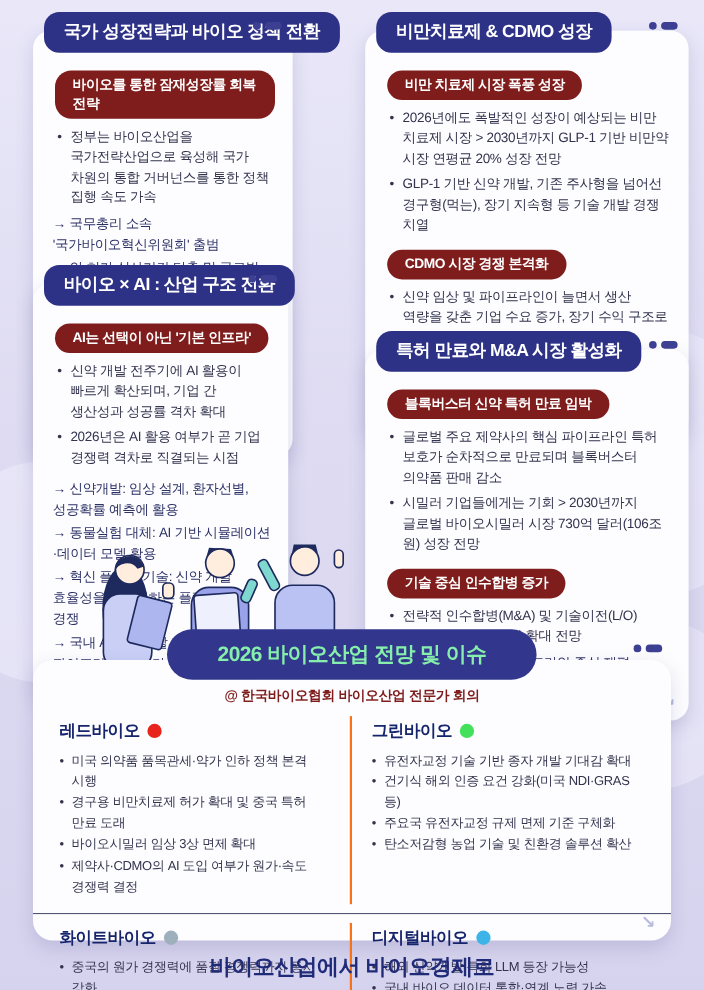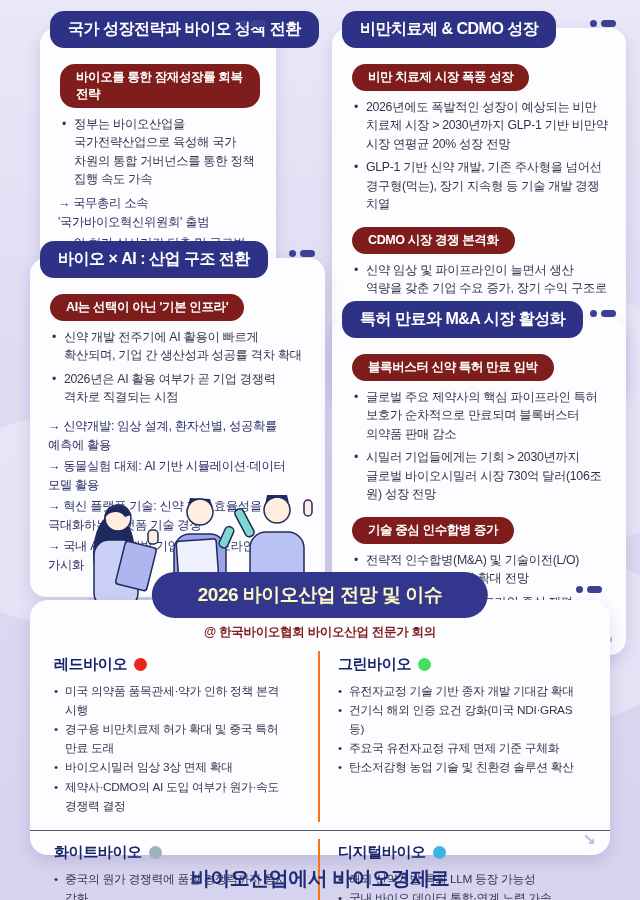--- a/index.html
+++ b/index.html
@@ -29,21 +29,21 @@
   .arrow-line{font-size:12.3px;line-height:1.55;color:#2c3166;word-break:keep-all;
     margin-bottom:2px;letter-spacing:-0.3px;}
   .arrow-line::before{content:"→ ";color:#2c3166;}
   .arrow-line .ap{font-weight:normal;}
   .more{position:absolute;bottom:8px;right:12px;color:#b7bcdd;font-size:16px;font-weight:bold;}
 
   
   #bottom-card{position:absolute;left:30px;top:600px;width:580px;height:255px;background:#fdfdff;
     border-radius:18px;box-shadow:0 6px 16px rgba(90,90,150,.20);box-sizing:border-box;padding:0;}
   #banner-pill{position:absolute;top:-28px;left:50%;transform:translateX(-50%);background:#32368c;
-    color:#fef9c3;font-size:19px;font-weight:bold;padding:10px 46px;border-radius:24px;white-space:nowrap;letter-spacing:-0.5px;}
+    color:#86efac;font-size:19px;font-weight:bold;padding:10px 46px;border-radius:24px;white-space:nowrap;letter-spacing:-0.5px;}
   #bottom-card .deco{top:-14px;right:8px;}
   .subtitle{text-align:center;margin-top:24px;font-size:12.5px;font-weight:bold;color:#7f1d1d;letter-spacing:-0.3px;}
   .quad-grid{display:grid;grid-template-columns:1fr 1fr;column-gap:0;padding:10px 24px 0 24px;}
   .qcell{padding:4px 0 6px 0;}
   .qcell.left{border-right:2px solid #f97316;padding-right:16px;}
   .qcell.right{padding-left:18px;}
   .qhead{display:flex;align-items:center;gap:7px;font-size:15px;font-weight:bold;color:#16246b;letter-spacing:-0.4px;}
   .qdot{width:13px;height:13px;border-radius:50%;}
   ul.qlist{list-style:none;margin:8px 0 0 0;padding:0;}
   ul.qlist li{position:relative;padding-left:11px;font-size:11.8px;line-height:1.62;color:#33334e;
@@ -56,21 +56,21 @@
   #people{position:absolute;left:78px;top:482px;}
 </style>
 </head>
 <body>
 
 <div id="canvas">
   <div class="blob b1"></div>
   <div class="blob b2"></div>
   <div class="blob b3"></div>
 
-  <section class="card" style="left:40px;top:28px;width:236px;">
+  <section class="card" style="left:30px;top:28px;width:236px;">
     <div class="title-pill">국가 성장전략과 바이오 정책 전환</div>
     <div class="deco">
         <span class="dot"></span>
         <span class="dash"></span>
       </div>
     <div class="badge">바이오를 통한 잠재성장률 회복 전략</div>
     <ul class="bullets">
       <li>정부는 바이오산업을 국가전략산업으로 육성해 국가 차원의 통합 거버넌스를 통한 정책 집행 속도 가속</li>
     </ul>
     <div class="arrows">
@@ -96,21 +96,21 @@
       <li>GLP-1 기반 신약 개발, 기존 주사형을 넘어선 경구형(먹는), 장기 지속형 등 기술 개발 경쟁 치열</li>
     </ul>
     <div class="badge">CDMO 시장 경쟁 본격화</div>
     <ul class="bullets">
       <li>신약 임상 및 파이프라인이 늘면서 생산 역량을 갖춘 기업 수요 증가, 장기 수익 구조로 인한 기업 진입 촉진</li>
       <li>오리지널 의약품 특허 만료와 생산기지 다변화 정책으로 인한 한국 기업에 글로벌 경쟁 기반 마련</li>
     </ul>
     <span class="more">↘</span>
   </section>
 
-  <section class="card" style="left:30px;top:258px;width:295px;">
+  <section class="card" style="left:30px;top:258px;width:232px;">
     <div class="title-pill">바이오 × AI : 산업 구조 전환</div>
     <div class="deco">
         <span class="dot"></span>
         <span class="dash"></span>
       </div>
     <div class="badge">AI는 선택이 아닌 '기본 인프라'</div>
     <ul class="bullets">
       <li>신약 개발 전주기에 AI 활용이 빠르게 확산되며, 기업 간 생산성과 성공률 격차 확대</li>
       <li>2026년은 AI 활용 여부가 곧 기업 경쟁력 격차로 직결되는 시점</li>
     </ul>

